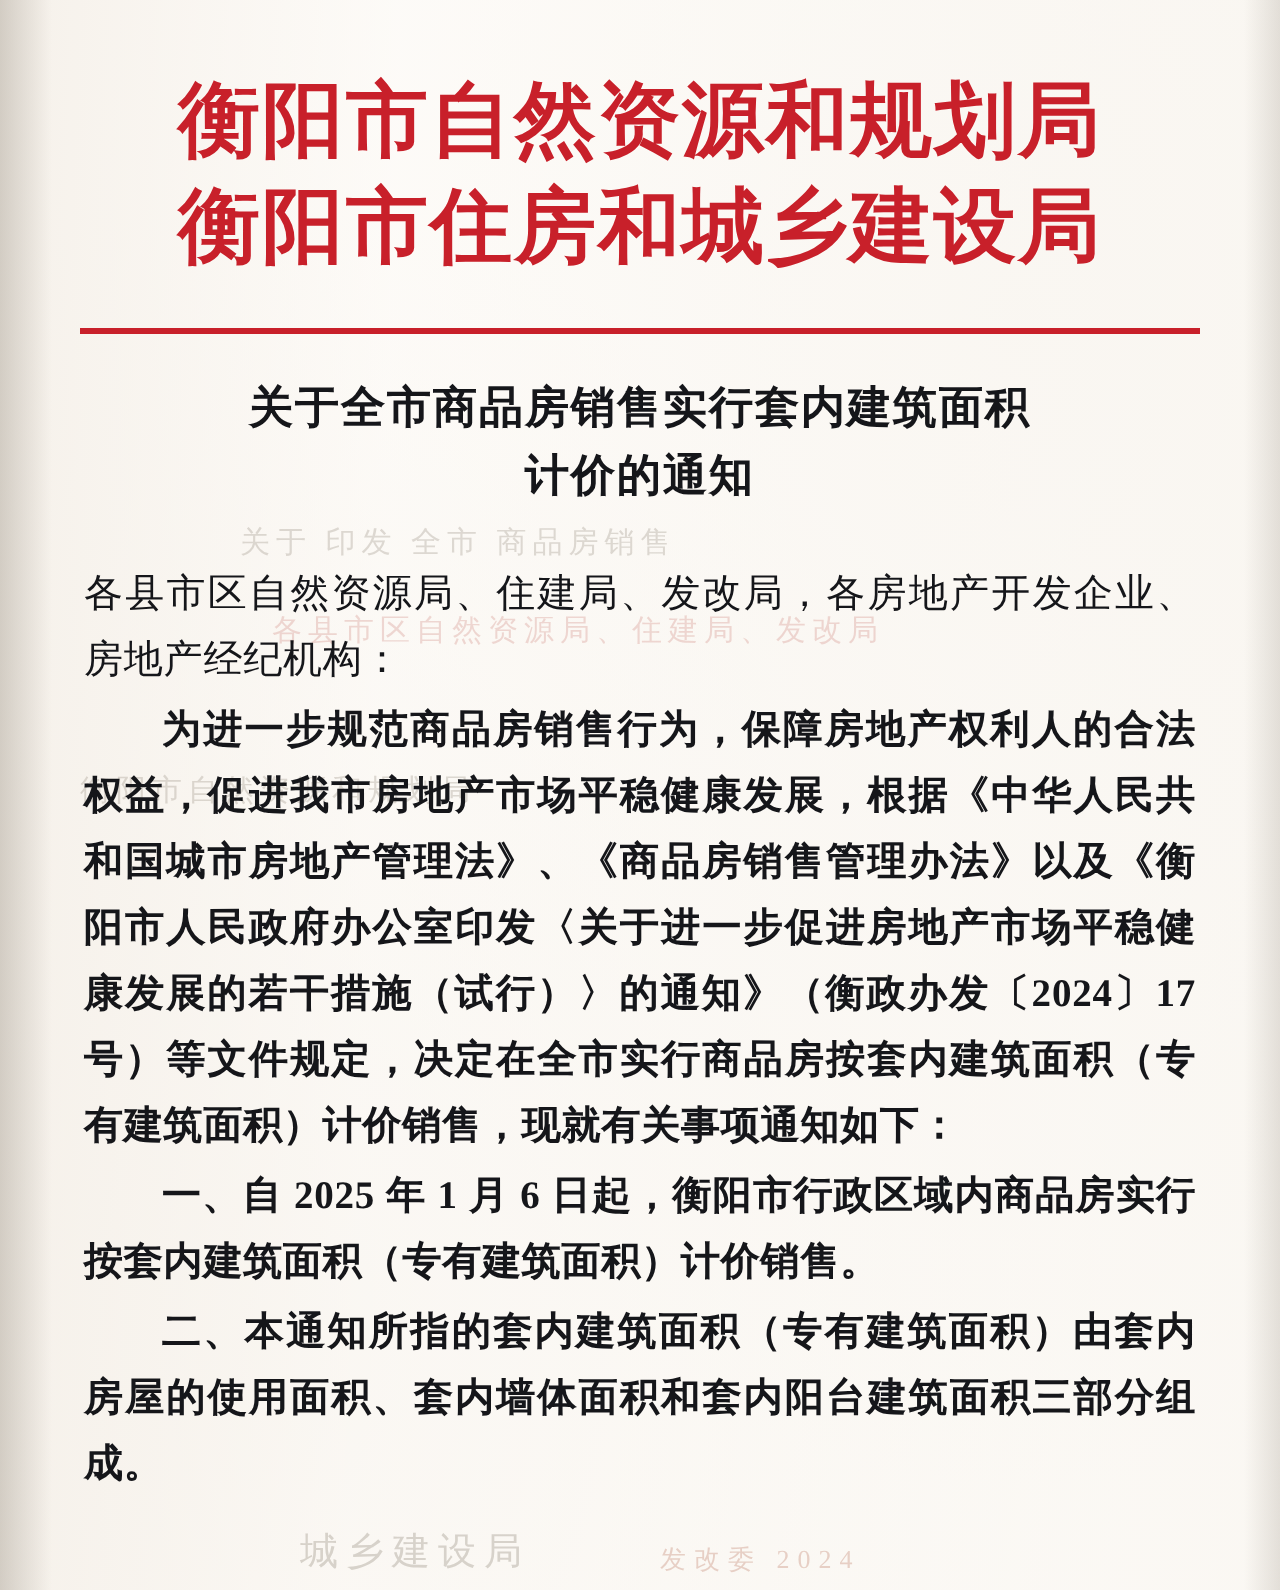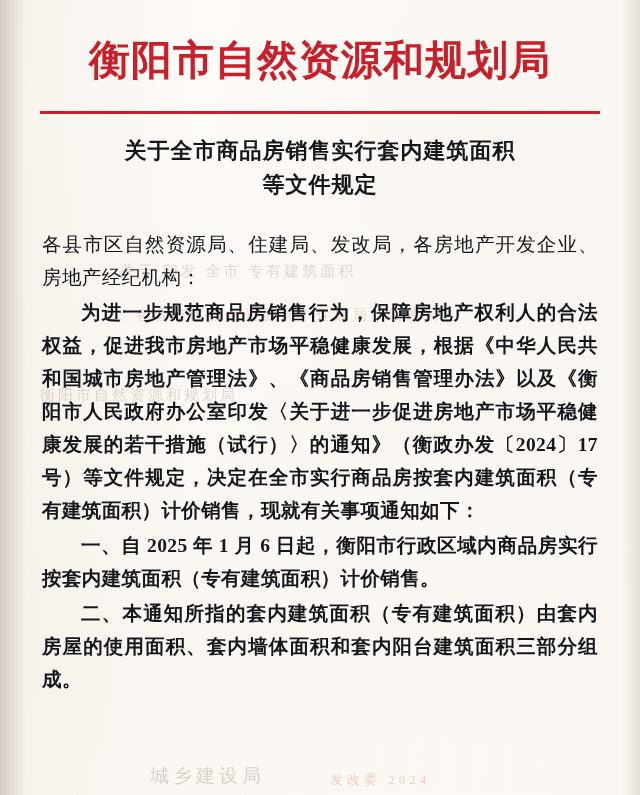--- a/index.html
+++ b/index.html
@@ -139,35 +139,36 @@
 </style>
 </head>
 <body>
 
 <div id="page">
 
   <div id="paper-texture"></div>
   <div id="left-shadow"></div>
   <div id="right-shadow"></div>
 
-  <div class="ghost" style="left:120px; top:262px;">关于 印发 全市 专有建筑面积</div>
+  <div class="ghost" style="left:120px; top:262px;">关于 印发 全市 商品房销售</div>
   <div class="ghost ghost-red" style="left:96px; top:306px;margin-left:40px;">各县市区自然资源局、住建局、发改局</div>
   <div class="ghost" style="left:40px; top:386px;">衡阳市自然资源和规划局</div>
 
   <div id="content">
 
     <div id="org-header">
       <div class="org-line">衡阳市自然资源和规划局</div>
+      <div class="org-line">衡阳市住房和城乡建设局</div>
     </div>
 
     <div id="red-rule"></div>
 
     <div id="doc-title">
       <div>关于全市商品房销售实行套内建筑面积</div>
-      <div>等文件规定</div>
+      <div>计价的通知</div>
     </div>
 
     <div id="body-text">
       <p class="para">各县市区自然资源局、住建局、发改局，各房地产开发企业、房地产经纪机构：</p>
       <p class="para indent">为进一步规范商品房销售行为，保障房地产权利人的合法权益，促进我市房地产市场平稳健康发展，根据《中华人民共和国城市房地产管理法》、《商品房销售管理办法》以及《衡阳市人民政府办公室印发〈关于进一步促进房地产市场平稳健康发展的若干措施（试行）〉的通知》（衡政办发〔2024〕17 号）等文件规定，决定在全市实行商品房按套内建筑面积（专有建筑面积）计价销售，现就有关事项通知如下：</p>
       <p class="para indent">一、自 2025 年 1 月 6 日起，衡阳市行政区域内商品房实行按套内建筑面积（专有建筑面积）计价销售。</p>
       <p class="para indent">二、本通知所指的套内建筑面积（专有建筑面积）由套内房屋的使用面积、套内墙体面积和套内阳台建筑面积三部分组成。</p>
     </div>
 
   </div>

